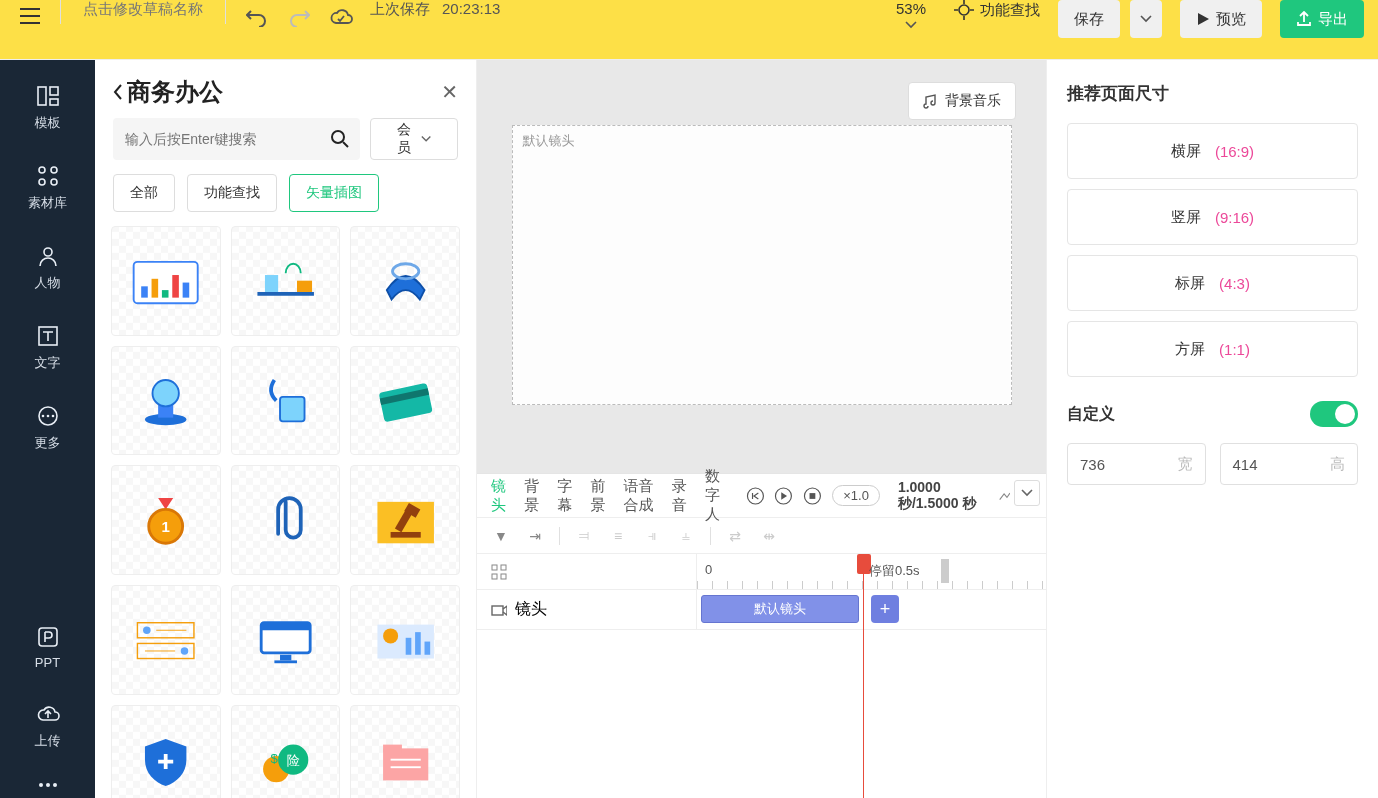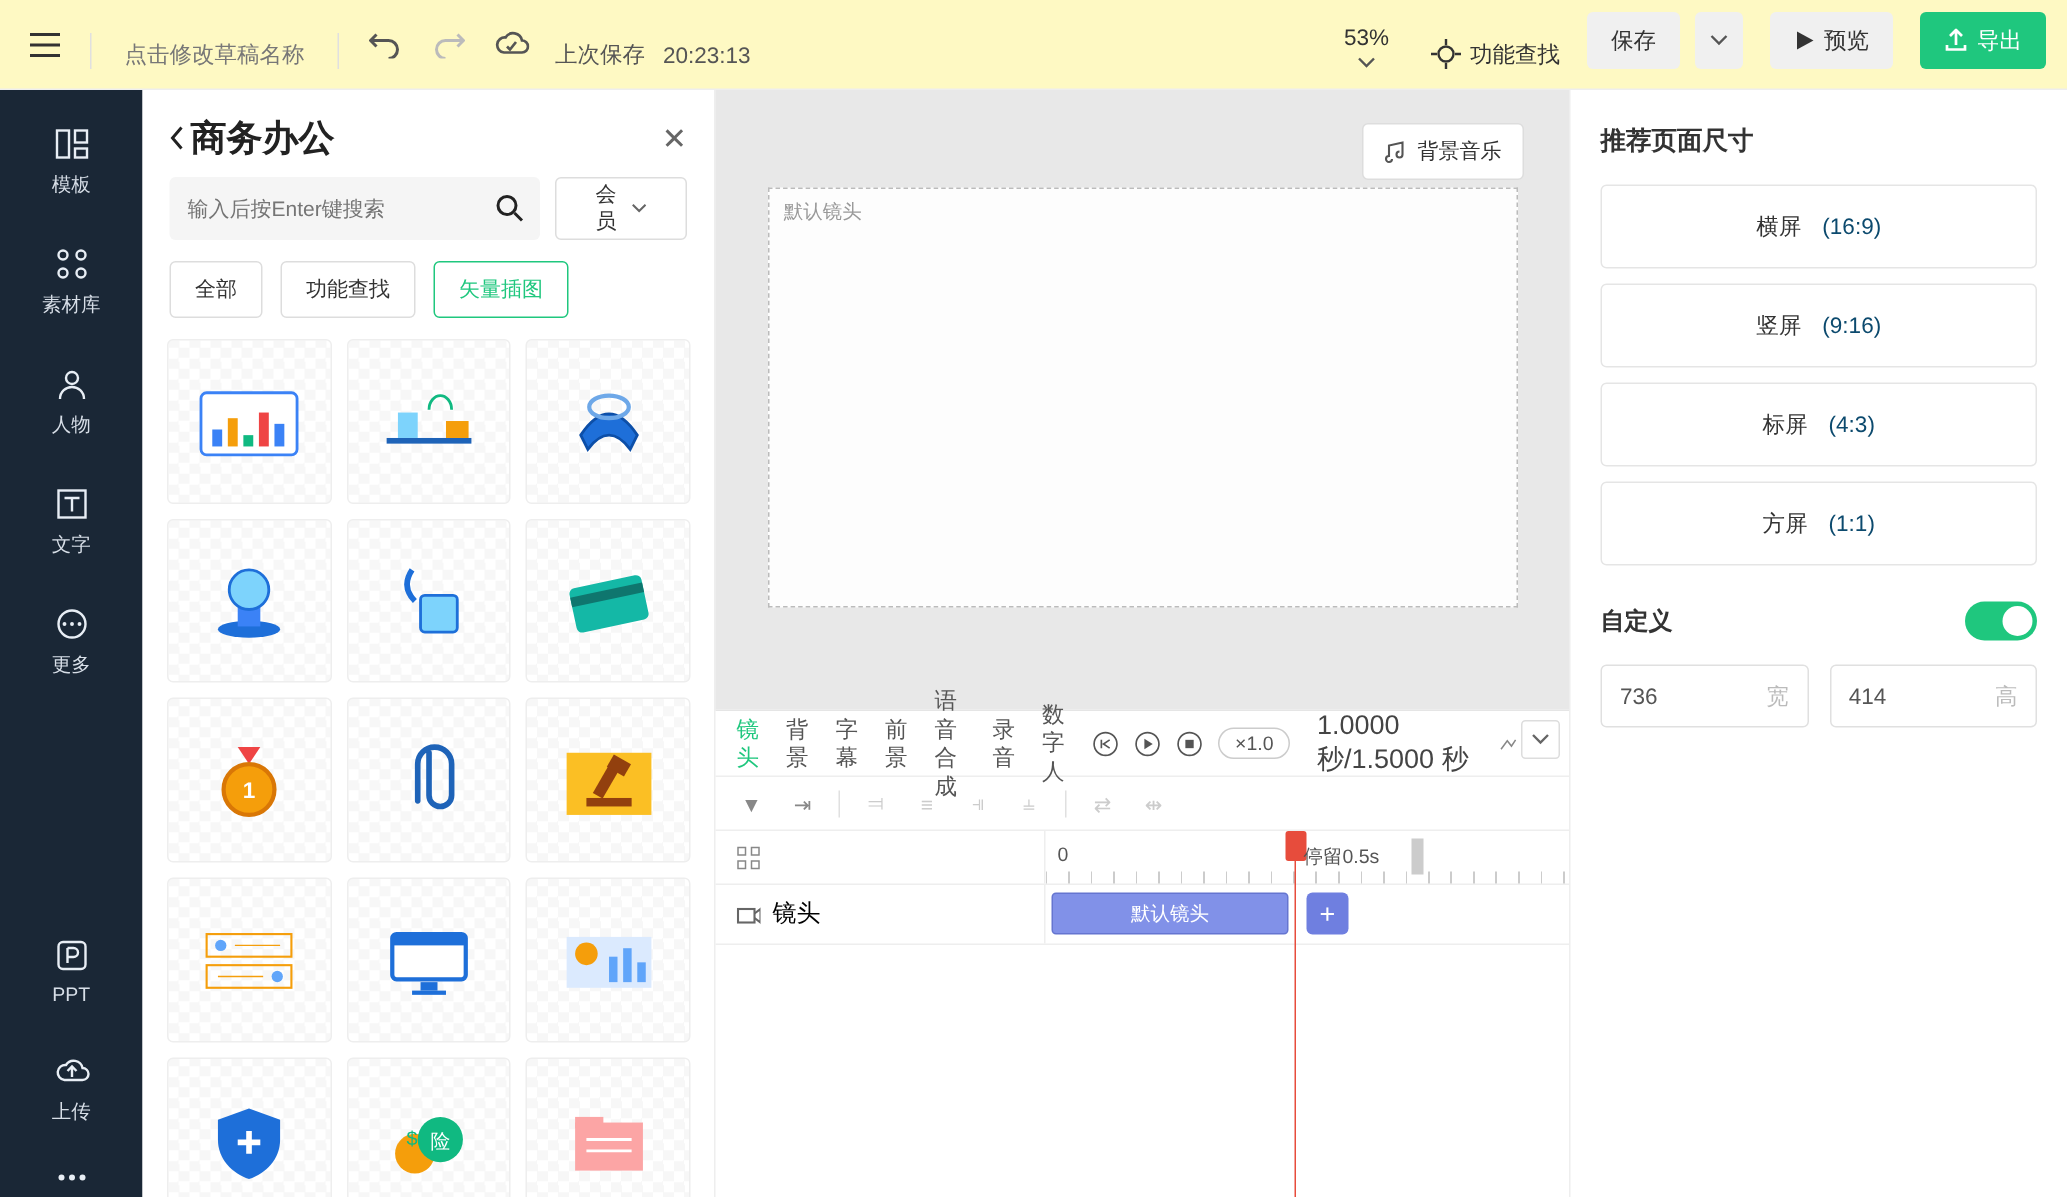--- a/index.html
+++ b/index.html
@@ -1,20 +1,20 @@
 <!DOCTYPE html>
 <html><head>
 <meta charset="utf-8">
 <style>
 * { margin:0; padding:0; box-sizing:border-box; font-family:-apple-system,"PingFang SC","Microsoft YaHei",sans-serif; }
 body { width:1378px; height:798px; background:#f0f0f0; overflow:hidden; }
 .app { display:flex; flex-direction:column; height:100%; }
 
 
-.topbar { height:60px; background:#fef9c3; border-bottom:1px solid #eee; display:flex; align-items:flex-end; padding:13px 14px; gap:8px; }
+.topbar { height:60px; background:#fde047; border-bottom:1px solid #eee; display:flex; align-items:flex-start; padding:0 14px; gap:8px; }
 .menu-btn { width:32px; height:32px; display:flex; align-items:center; justify-content:center; cursor:pointer; }
 .vline { width:1px; height:24px; background:#e0e0e0; margin:0 6px; }
 .draft-name { color:#777; font-size:15px; padding:0 8px; cursor:pointer; }
 .icon-btn { width:34px; height:34px; display:flex; align-items:center; justify-content:center; cursor:pointer; color:#555; border-radius:4px; }
 .save-text { color:#555; font-size:15px; margin-left:4px; }
 .spacer { flex:1; }
 .zoom { font-size:15px; color:#333; display:flex; align-items:center; gap:4px; cursor:pointer; padding:0 10px;flex-direction:column; }
 .func-find { display:flex; align-items:center; gap:6px; color:#333; font-size:15px; cursor:pointer; padding:0 10px; }
 .btn { height:38px; padding:0 16px; border-radius:4px; border:none; font-size:15px; cursor:pointer; display:flex; align-items:center; gap:6px; }
 .btn-save { background:#f0f0f0; color:#333;}
@@ -55,21 +55,21 @@
 .canvas-frame { width:500px; height:280px; border:1px dashed #bbb; background:#fdfdfd; position:relative; margin-top:35px;}
 .canvas-label { position:absolute; top:6px; left:10px; font-size:13px; color:#999;}
 
 
 .timeline { height:325px; background:#fff; border-top:1px solid #e5e5e5; display:flex; flex-direction:column; position:relative;}
 .tl-tabs { height:44px; display:flex; align-items:center; padding:0 14px; gap:18px; font-size:15px; color:#555; border-bottom:1px solid #eee;}
 .tl-tabs span { cursor:pointer; }
 .tl-tabs span.active { color:#1fc77e; }
 .tl-tabs .controls { margin-left:auto; display:flex; align-items:center; gap:10px; color:#555;}
 .tl-tabs .speed { border:1px solid #ccc; border-radius:999px; padding:2px 10px; font-size:13px;}
-.tl-tabs .time-readout { font-size:18px; color:#444; margin-left:8px;}
+.tl-tabs .time-readout { font-size:14px; color:#444; margin-left:8px;font-weight:bold;}
 .tl-tools { height:36px; display:flex; align-items:center; padding:0 14px; gap:14px; border-bottom:1px solid #eee; color:#888; font-size:14px;}
 .tl-tools span { cursor:pointer; width:20px; text-align:center;}
 .tl-tools .sep { width:1px; height:18px; background:#e0e0e0;}
 .tl-ruler { height:36px; display:flex; border-bottom:1px solid #eee; font-size:13px; color:#555;}
 .tl-left { width:220px; border-right:1px solid #eee; display:flex; align-items:center; padding:0 14px; gap:8px;}
 .tl-right { flex:1; position:relative; }
 .tl-right .zero { position:absolute; left:8px; top:8px;}
 .tl-right .stay { position:absolute; left:172px; top:8px;}
 .tl-right .ticks { position:absolute; left:0; right:0; bottom:0; height:8px; background:repeating-linear-gradient(to right,#ccc 0 1px,transparent 1px 15px);}
 .tl-right .playhead { position:absolute; left:160px; top:0; width:14px; height:20px; background:#e74c3c; border-radius:2px;}
@@ -78,21 +78,21 @@
 .tl-track .tl-right { display:flex; align-items:center; padding-left:4px;}
 .clip { position:absolute; left:4px; width:158px; height:28px; background:#8191e8; border:1px solid #6575d0; border-radius:3px; display:flex; align-items:center; justify-content:center; font-size:13px; color:#fff; top:5px;}
 .add-clip { position:absolute; left:174px; top:5px; width:28px; height:28px; background:#6f7fe0; border-radius:4px; display:flex; align-items:center; justify-content:center; color:#fff; cursor:pointer; font-size:18px;}
 .tl-right .playline { position:absolute; left:166px; top:0; bottom:-260px; width:1px; background:#e74c3c;}
 .tl-expand { position:absolute; right:6px; top:6px; width:26px; height:26px; border:1px solid #ddd; border-radius:3px; display:flex; align-items:center; justify-content:center; cursor:pointer; color:#666; background:#fff;}
 
 
 .rightpanel { width:332px; background:#fff; border-left:1px solid #eee; padding:22px 20px; overflow-y:auto; font-size:15px; color:#333;}
 .rightpanel h3 { font-size:17px; font-weight:600; margin-bottom:18px;}
 .size-opt { height:56px; border:1px solid #e5e5e5; border-radius:4px; display:flex; align-items:center; justify-content:center; gap:14px; margin-bottom:10px; cursor:pointer;}
-.size-opt .ratio { color:#0c4a6e;}
+.size-opt .ratio { color:#ec4899;}
 .rightpanel h4 { font-size:16px; font-weight:600; margin:24px 0 16px; display:flex; align-items:center; justify-content:space-between;}
 .toggle { width:48px; height:26px; background:#1fc77e; border-radius:999px; position:relative;}
 .toggle::after { content:""; position:absolute; right:3px; top:3px; width:20px; height:20px; background:#fff; border-radius:50%;}
 .dim-row { display:flex; gap:14px;}
 .dim-box { flex:1; height:42px; border:1px solid #e0e0e0; border-radius:4px; display:flex; align-items:center; padding:0 12px; justify-content:space-between; color:#555;}
 .dim-box .unit { color:#bbb;}
 
 svg { display:block; }
 </style>
 </head>

